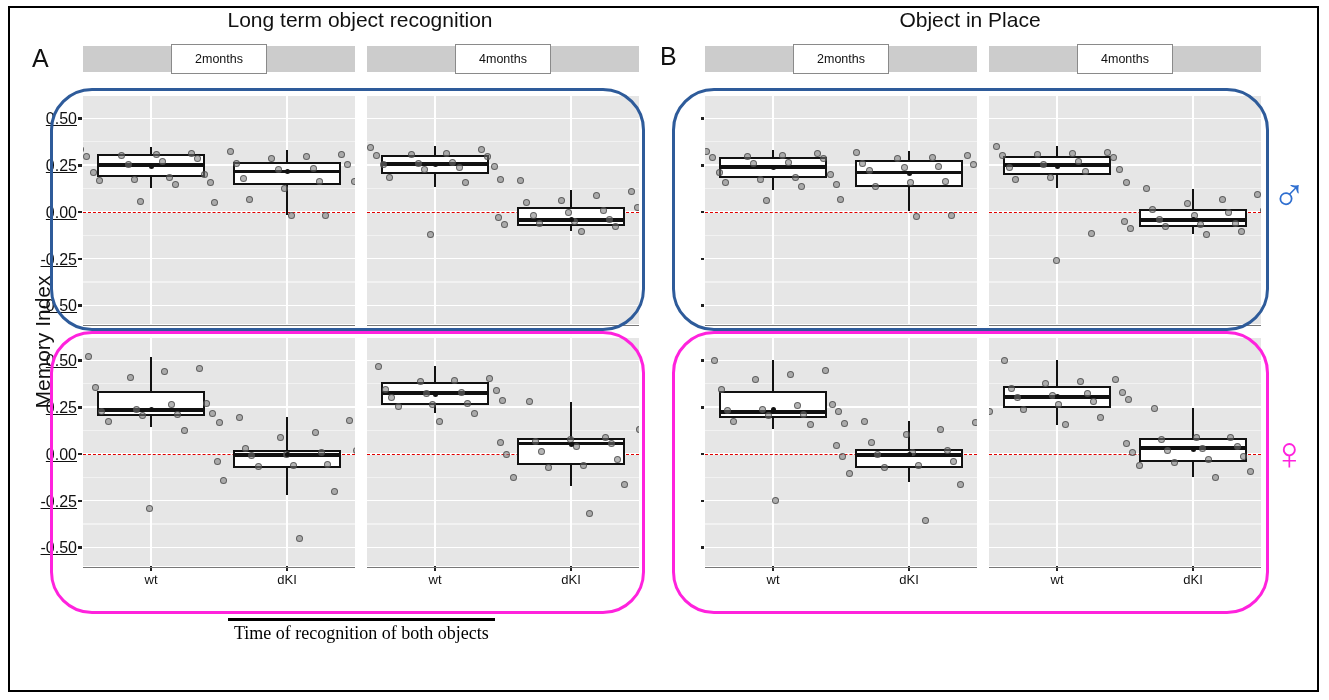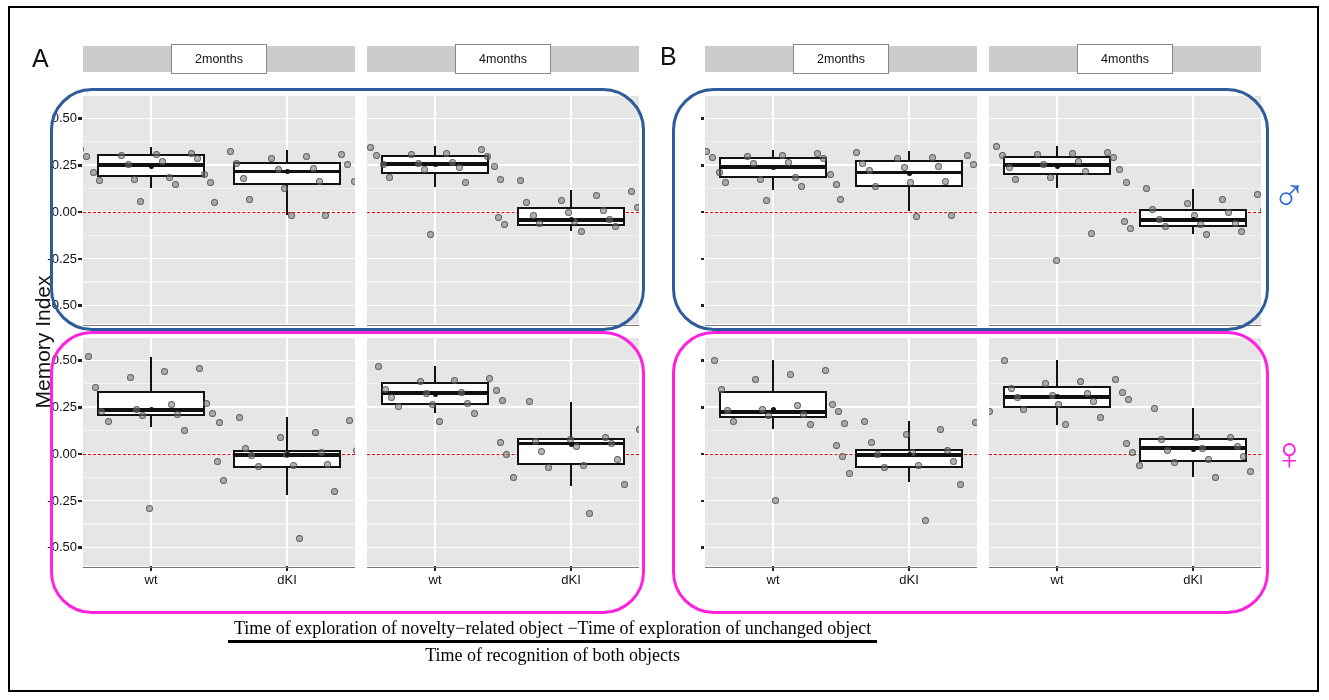--- a/index.html
+++ b/index.html
@@ -14,21 +14,21 @@
   .strip-label{position:absolute;background:#ffffff;border:1px solid #8a8a8a;box-sizing:border-box;
        display:flex;align-items:center;justify-content:center;font-size:12.5px;color:#111;}
 
   .plot{position:absolute;background:#e6e6e6;overflow:hidden;box-sizing:border-box;}
   .grid-major{position:absolute;left:0;right:0;height:1.6px;background:#ffffff;}
   .grid-minor{position:absolute;left:0;right:0;height:1.2px;background:#f2f2f2;}
   .vgrid-major{position:absolute;top:0;bottom:0;width:1.6px;background:#ffffff;}
 
   .zeroline{position:absolute;left:0;right:0;height:0;border-top:1.6px dashed #e10000;}
 
-  .ytick-label{position:absolute;font-size:13px;color:#111;text-align:right;white-space:nowrap;}
+  .ytick-label{position:absolute;font-size:16px;color:#111;text-align:right;white-space:nowrap;text-decoration:underline;}
   .ytick-mark{position:absolute;width:4px;height:2.5px;background:#222;}
   .xtick-label{position:absolute;font-size:13px;color:#111;text-align:center;white-space:nowrap;}
   .xtick-mark{position:absolute;width:2px;height:5px;background:#222;}
   .axisline{position:absolute;background:#777;height:1px;}
 
   .ylab{position:absolute;font-size:21px;color:#111;transform:rotate(-90deg);transform-origin:center center;white-space:nowrap;}
 
   .stars{position:absolute;font-size:22px;font-weight:700;color:#111;letter-spacing:1px;white-space:nowrap;}
 
   
@@ -54,20 +54,22 @@
   .frac .num{font-size:18px;white-space:nowrap;padding:0 6px 1px;}
   .frac .bar{width:100%;height:3px;background:#000;}
   .frac .den{font-size:18px;white-space:nowrap;padding:2px 6px 0;}
 </style>
 </head>
 <body>
 
 <div id="figure">
   <div class="outer-frame"></div>
 
+  <div class="panel-title" style="left:130px;top:8px;width:460px;">Long term object recognition</div>
+  <div class="panel-title" style="left:740px;top:8px;width:460px;">Object in Place</div>
 
   <div class="panel-letter" style="left:32px;top:44px;">A</div>
   <div class="panel-letter" style="left:660px;top:42px;">B</div>
 
   <div class="ylab" style="left:-52px;top:330px;width:190px;text-align:center;">Memory Index</div>
 
   <div id="chart-layer">
       <div class="strip" style="left:83px;top:46px;width:272px;height:26px;"></div>
       <div class="strip-label" style="left:171px;top:44px;width:96px;height:30px;">2months</div>
       <div class="plot" style="left:83px;top:96px;width:272px;height:228px;">
@@ -571,18 +573,17 @@
   <div class="sexbox male" style="left:50px;top:88px;width:595px;height:243px;"></div>
   <div class="sexbox female" style="left:50px;top:331px;width:595px;height:283px;"></div>
   <div class="sexbox male" style="left:672px;top:88px;width:597px;height:243px;"></div>
   <div class="sexbox female" style="left:672px;top:331px;width:597px;height:283px;"></div>
 
   <div class="sexsym male" style="left:1272px;top:170px;">♂</div>
   <div class="sexsym female" style="left:1272px;top:430px;">♀</div>
 
   <div class="formula" style="left:228px;top:618px;">
     <span class="frac">
-      <span class="num">Time of exploration of novelty−related object −Time of exploration of unchanged object</span>
       <span class="bar"></span>
       <span class="den">Time of recognition of both objects</span>
     </span>
   </div>
 </div>
 
 </body></html>

